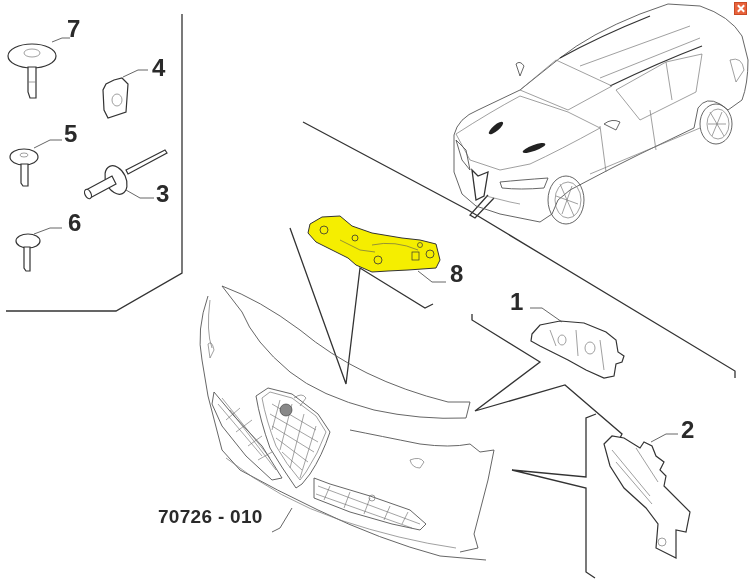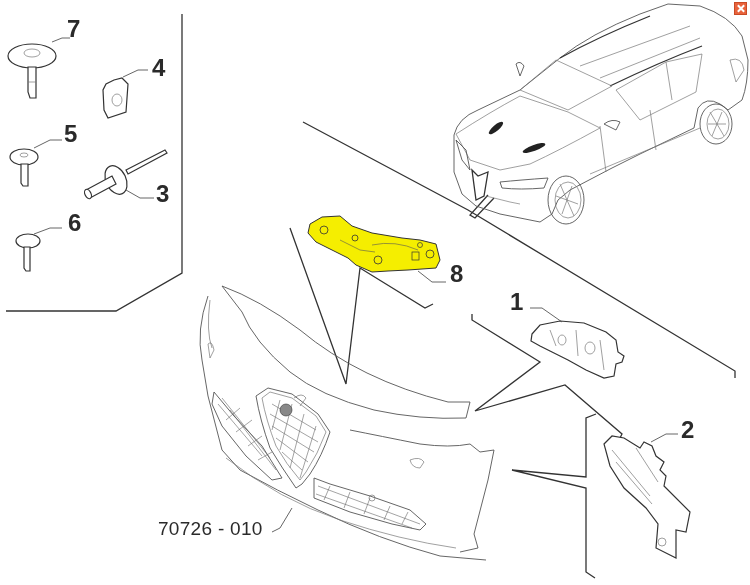--- a/index.html
+++ b/index.html
@@ -203,13 +203,13 @@
 
 <div class="callout" style="left:67px; top:17px;">7</div>
 <div class="callout" style="left:152px; top:56px;">4</div>
 <div class="callout" style="left:64px; top:122px;">5</div>
 <div class="callout" style="left:156px; top:182px;">3</div>
 <div class="callout" style="left:68px; top:211px;">6</div>
 <div class="callout" style="left:450px; top:262px;">8</div>
 <div class="callout" style="left:510px; top:290px;">1</div>
 <div class="callout" style="left:681px; top:418px;">2</div>
 
-<div class="partno" style="left:158px; top:519px;">70726 - 010</div>
+<div class="partno" style="left:158px; top:507px;font-weight:bold;">70726 - 010</div>
 
 </body></html>

